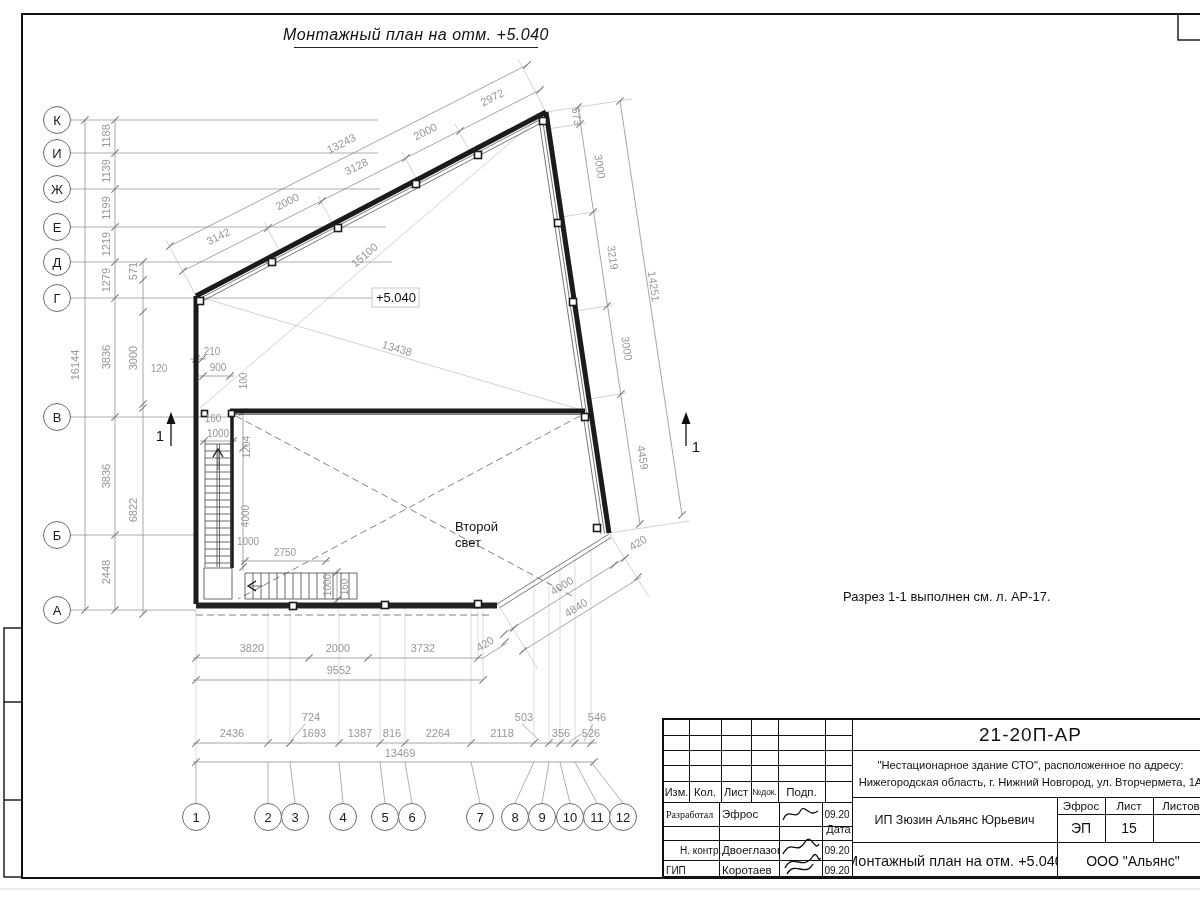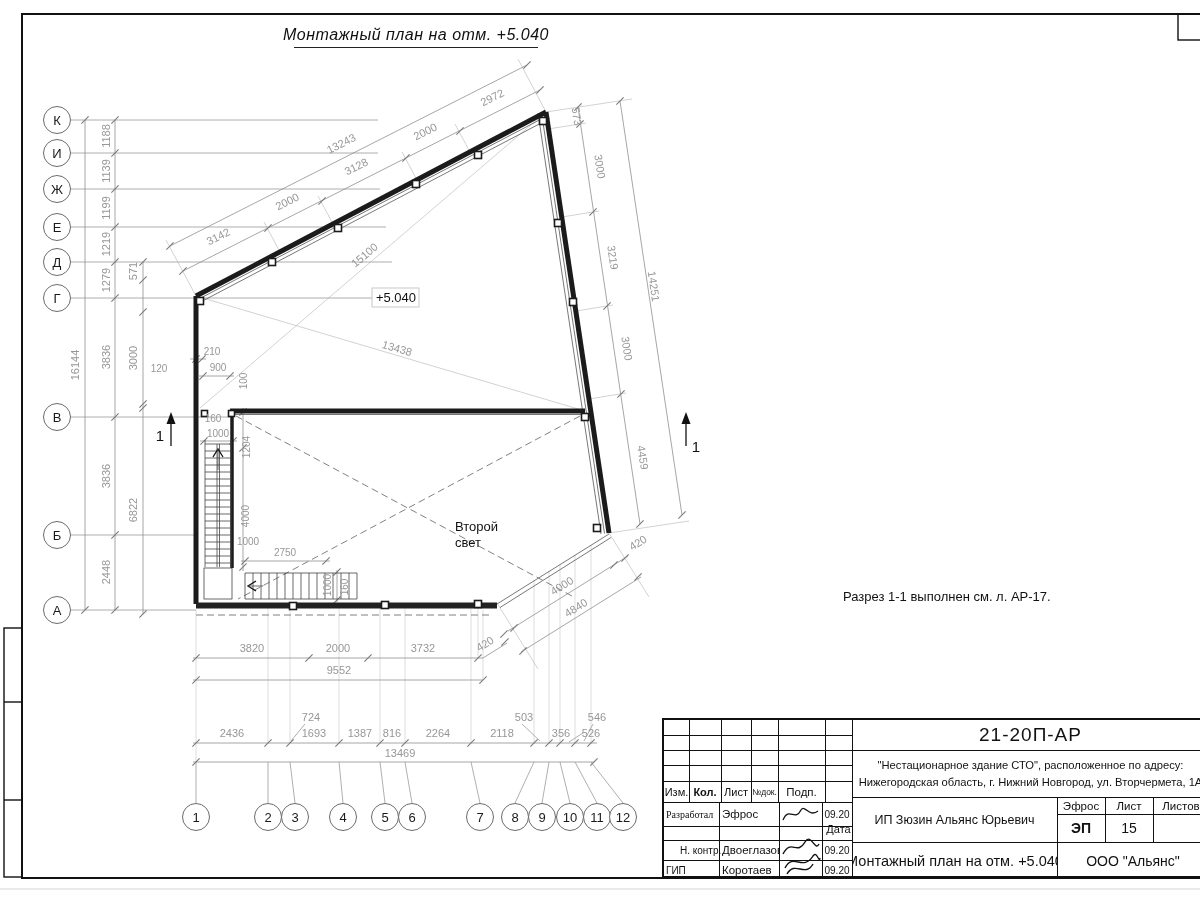--- a/index.html
+++ b/index.html
@@ -423,21 +423,21 @@
   <div class="vl" style="left:158px;top:82px;height:78px;"></div>
   <div class="hl" style="left:188px;top:30px;width:357px;"></div>
   <div class="hl" style="left:188px;top:77px;width:357px;"></div>
   <div class="hl" style="left:188px;top:122px;width:357px;"></div>
   <div class="vl" style="left:393px;top:77px;height:83px;"></div>
   <div class="hl" style="left:393px;top:94px;width:152px;"></div>
   <div class="vl" style="left:441px;top:77px;height:45px;"></div>
   <div class="vl" style="left:489px;top:77px;height:45px;"></div>
 
   <div class="cell" style="left:0;top:61px;width:25px;height:21px;font-size:11px;">Изм.</div>
-  <div class="cell" style="left:25px;top:61px;width:32px;height:21px;font-size:11px;font-weight:bold;">Кол.</div>
+  <div class="cell" style="left:25px;top:61px;width:32px;height:21px;font-size:11px;">Кол.</div>
   <div class="cell" style="left:57px;top:61px;width:30px;height:21px;font-size:11px;">Лист</div>
   <div class="cell" style="left:87px;top:61px;width:27px;height:21px;font-size:8.5px;">№док.</div>
   <div class="cell" style="left:114px;top:61px;width:47px;height:21px;font-size:11.5px;">Подп.</div>
   <div class="cell" style="left:161px;top:61px;width:27px;height:21px;font-size:11px;margin-top:37px;">Дата</div>
 
   <div class="cell" style="left:2px;top:82px;width:53px;height:24px;font-size:10px;justify-content:flex-start;font-family:Liberation Serif, serif;">Разработал</div>
   <div class="cell" style="left:58px;top:82px;width:57px;height:24px;font-size:11.5px;justify-content:flex-start;text-align:right;">Эфрос</div>
   <div class="cell" style="left:158px;top:82px;width:30px;height:24px;font-size:10px;">09.20</div>
   <div class="cell" style="left:16px;top:120px;width:53px;height:20px;font-size:10px;justify-content:flex-start;">Н. контр.</div>
   <div class="cell" style="left:58px;top:120px;width:57px;height:20px;font-size:11.5px;justify-content:flex-start;">Двоеглазов</div>
@@ -455,17 +455,17 @@
   <div class="cell" style="left:188px;top:0;width:357px;height:30px;font-size:19px;letter-spacing:1px;">21-20П-АР</div>
   <div class="cell" style="left:188px;top:30px;width:357px;height:47px;flex-direction:column;font-size:11.2px;line-height:1.5;">
     <span>"Нестационарное здание СТО", расположенное по адресу:</span>
     <span>Нижегородская область, г. Нижний Новгород, ул. Вторчермета, 1А</span>
   </div>
   <div class="cell" style="left:188px;top:77px;width:205px;height:45px;font-size:12.5px;">ИП Зюзин Альянс Юрьевич</div>
   <div class="cell" style="left:188px;top:122px;width:205px;height:38px;font-size:14.5px;">Монтажный план на отм. +5.040</div>
   <div class="cell" style="left:393px;top:77px;width:48px;height:17px;font-size:11.5px;">Эфрос</div>
   <div class="cell" style="left:441px;top:77px;width:48px;height:17px;font-size:11.5px;">Лист</div>
   <div class="cell" style="left:489px;top:77px;width:56px;height:17px;font-size:11.5px;">Листов</div>
-  <div class="cell" style="left:393px;top:94px;width:48px;height:28px;font-size:14px;font-weight:bold;">ЭП</div>
+  <div class="cell" style="left:393px;top:94px;width:48px;height:28px;font-size:14px;">ЭП</div>
   <div class="cell" style="left:441px;top:94px;width:48px;height:28px;font-size:14px;">15</div>
   <div class="cell" style="left:393px;top:122px;width:152px;height:38px;font-size:14px;">ООО "Альянс"</div>
 </div>
 </div>
 
 </body></html>

